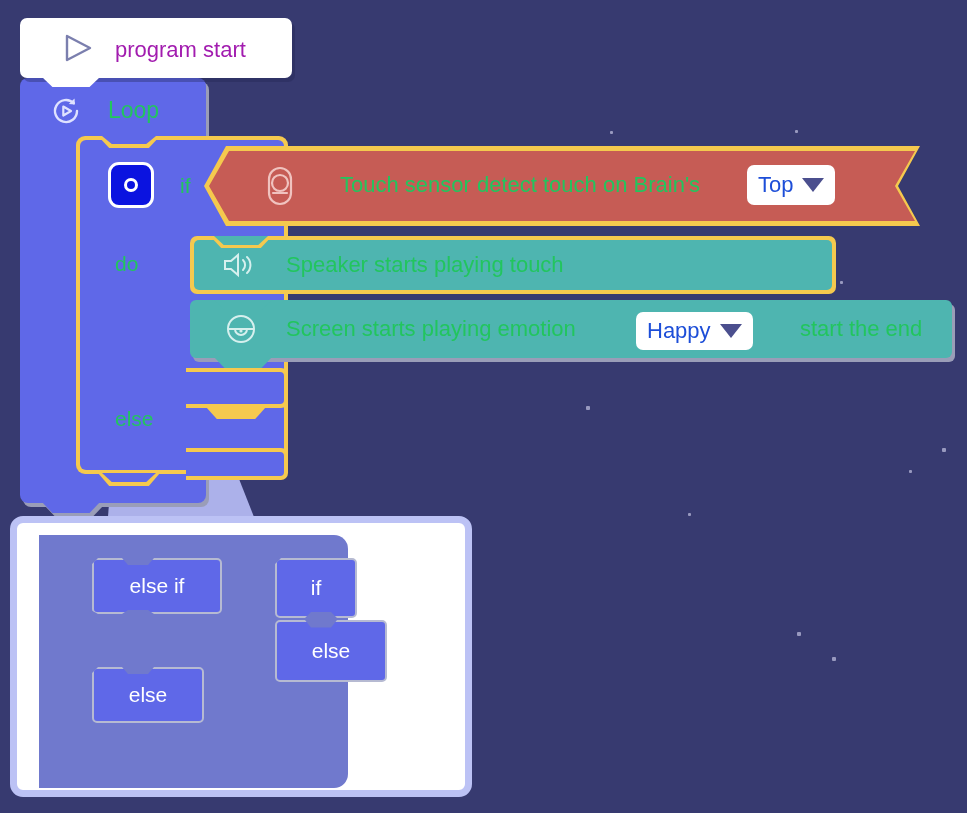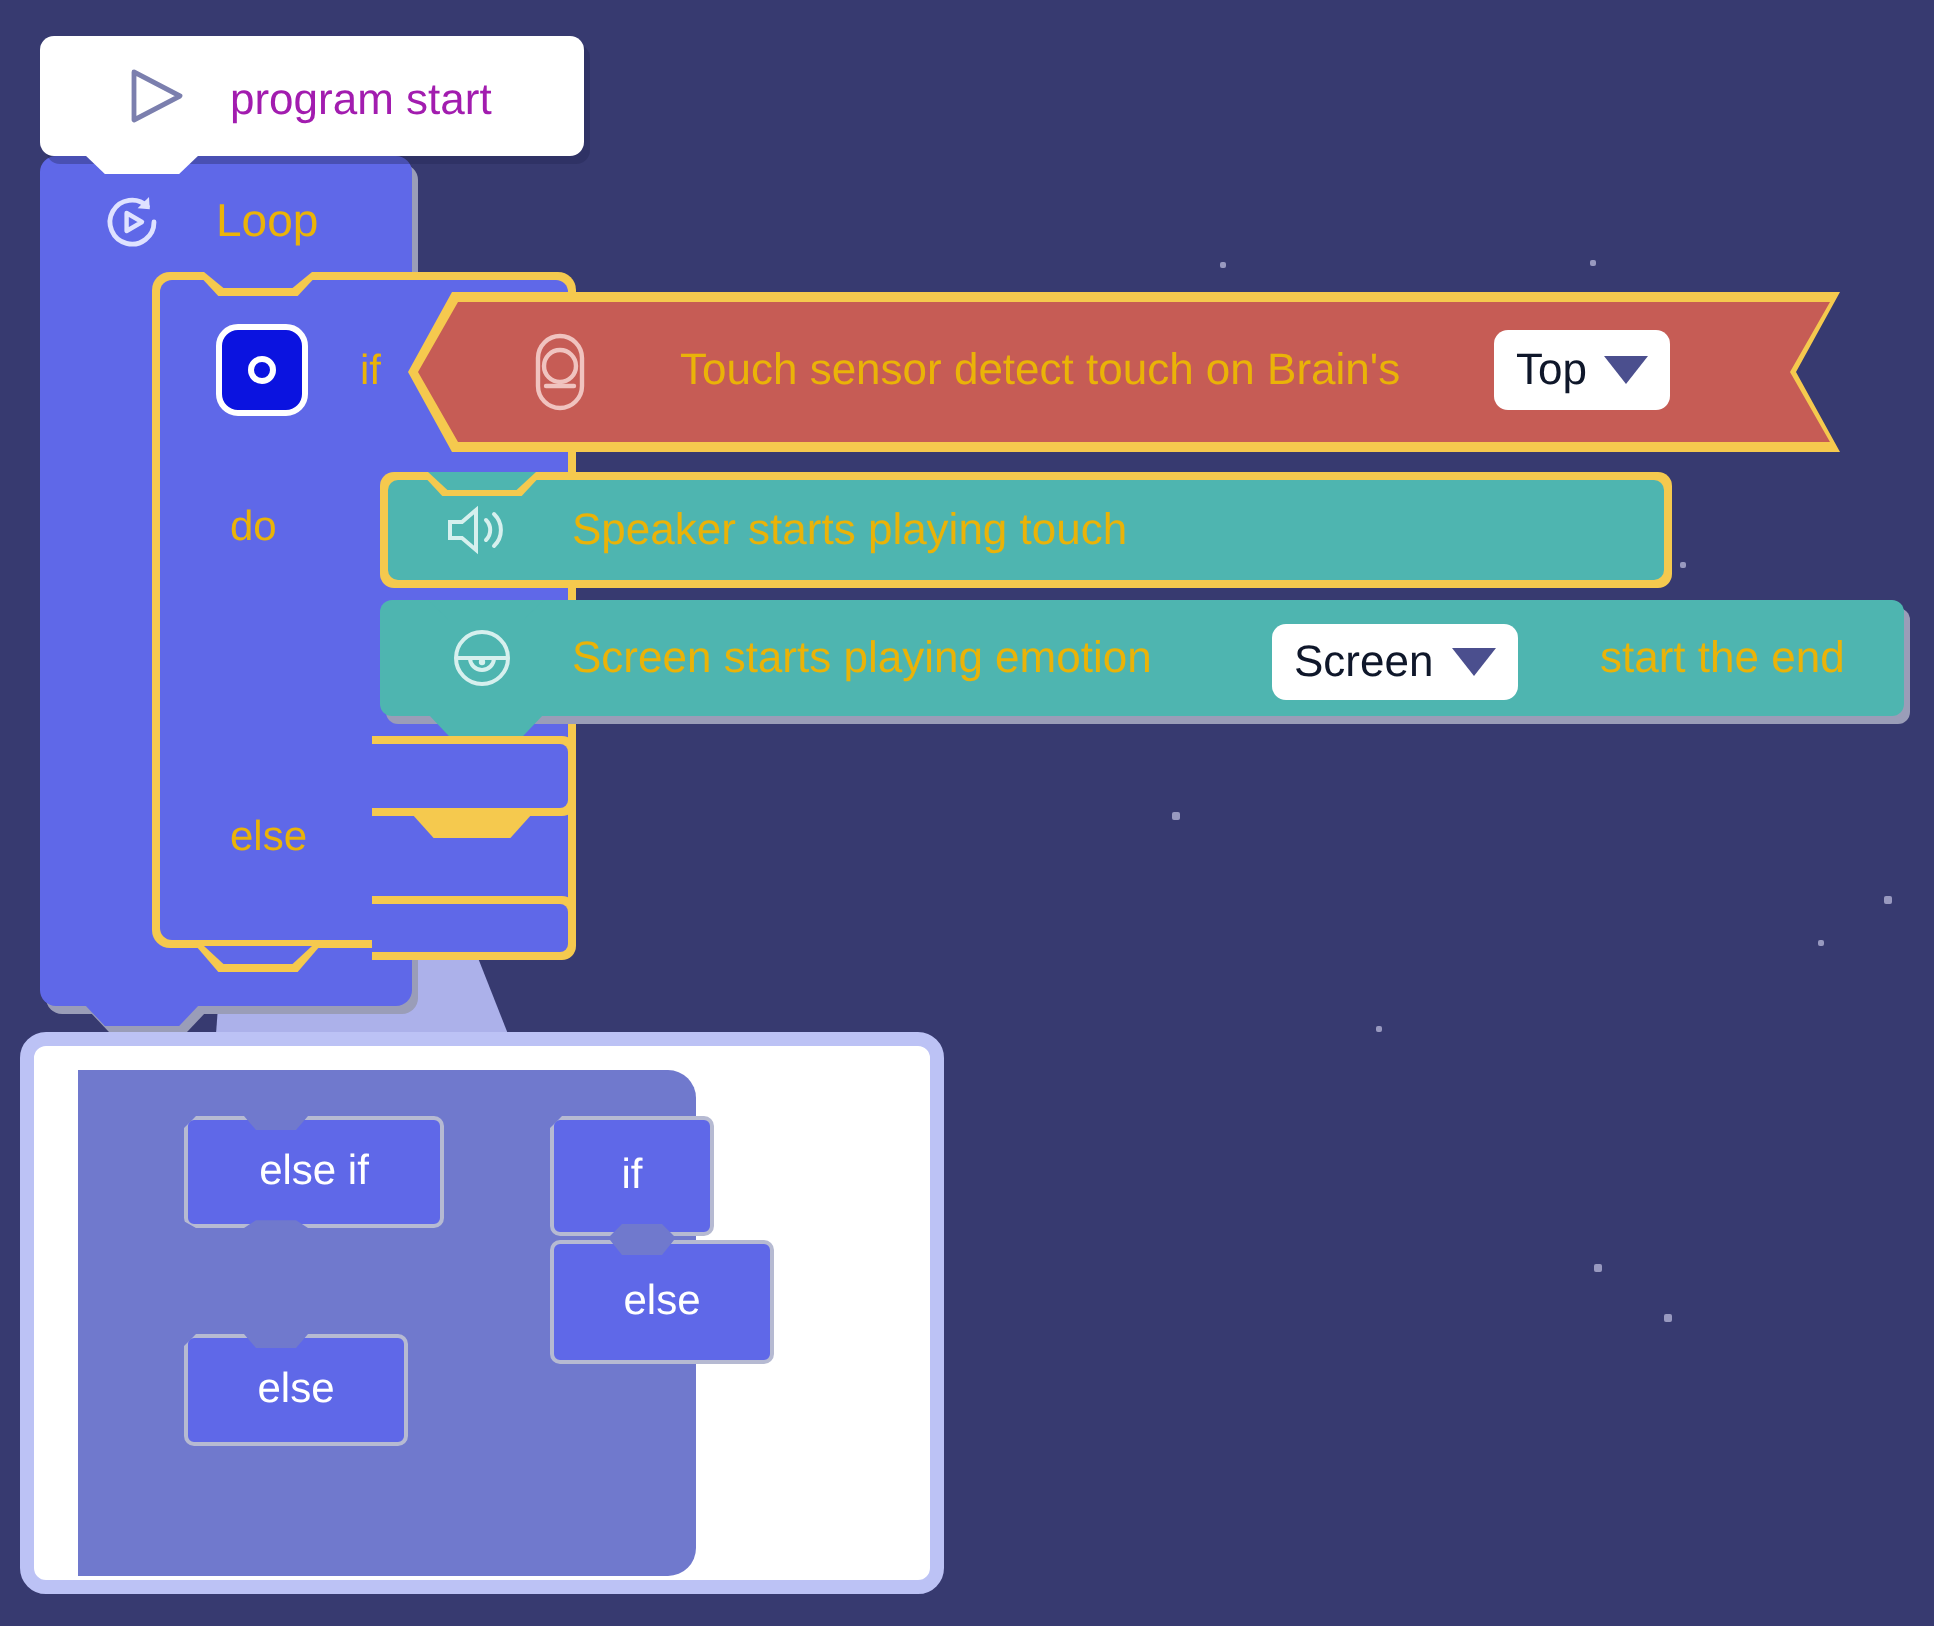--- a/index.html
+++ b/index.html
@@ -9,21 +9,21 @@
     font-family:"Liberation Sans", sans-serif;
     overflow:hidden;
     position:relative;
   }
   .stage{position:absolute;inset:0;overflow:hidden;}
 
   
   .star{position:absolute;background:#b9bada;border-radius:1px;opacity:.75;}
 
   
-  .lbl{color:#eab308;font-size:21px;line-height:1;white-space:nowrap;}
+  .lbl{color:#22c55e;font-size:21px;line-height:1;white-space:nowrap;}
 
   
   #program-start{
     position:absolute;left:20px;top:18px;width:272px;height:60px;
     background:#ffffff;border-radius:7px;
     box-shadow:3px 4px 0 rgba(35,38,80,.35);
     z-index:6;
   }
   #program-start .ps-text{position:absolute;left:95px;top:19px;color:#a21caf;font-size:22px;}
   #program-start .ps-icon{position:absolute;left:42px;top:15px;width:32px;height:30px;}
@@ -117,21 +117,21 @@
   }
   .hex-in{
     position:absolute;left:5px;top:5px;width:calc(100% - 10px);height:calc(100% - 10px);
     background:#c65c55;
     clip-path:polygon(20px 0,100% 0,100% 0,calc(100% - 20px) 50%,100% 100%,20px 100%,0 50%);
   }
   #cond-touch .cond-icon{position:absolute;left:62px;top:20px;width:28px;height:40px;}
   #cond-touch .cond-text{position:absolute;left:136px;top:28px;font-size:22px;}
   .dropdown{
     position:absolute;background:#ffffff;border-radius:7px;
-    color:#0f172a;font-size:22px;
+    color:#1d4ed8;font-size:22px;
     display:flex;align-items:center;gap:9px;
     padding:18px 11px;box-sizing:border-box;
     white-space:nowrap;
   }
   .caret{width:0;height:0;border-left:11px solid transparent;border-right:11px solid transparent;border-top:14px solid #4b4f8e;}
   #dd-brain-side{left:543px;top:19px;height:40px;}
 
   
   #blk-speaker{
     position:absolute;left:190px;top:236px;width:646px;height:58px;z-index:7;
@@ -304,21 +304,21 @@
     <div class="scr-topnotch"></div>
     <div class="scr-bottab"></div>
     <svg class="bi" viewBox="0 0 30 30">
       <circle cx="15" cy="15" r="13" fill="none" stroke="#d6f0ee" stroke-width="2"></circle>
       <path d="M3 15 H27" stroke="#d6f0ee" stroke-width="2"></path>
       <path d="M9 15 A6 6 0 0 0 21 15" fill="none" stroke="#d6f0ee" stroke-width="2"></path>
       <circle cx="15" cy="17" r="1.6" fill="#d6f0ee"></circle>
     </svg>
     <div class="btext lbl">Screen starts playing emotion</div>
     <div class="dropdown" id="dd-emotion">
-      <span>Screen</span>
+      <span>Happy</span>
       <span class="caret"></span>
     </div>
     <div id="screen-tail" class="lbl">start the end</div>
   </div>
 
   <div id="else-popup">
     <div id="popup-inner"></div>
   </div>
   <div class="pbtn" id="pb-elseif">
     <span>else if</span>

